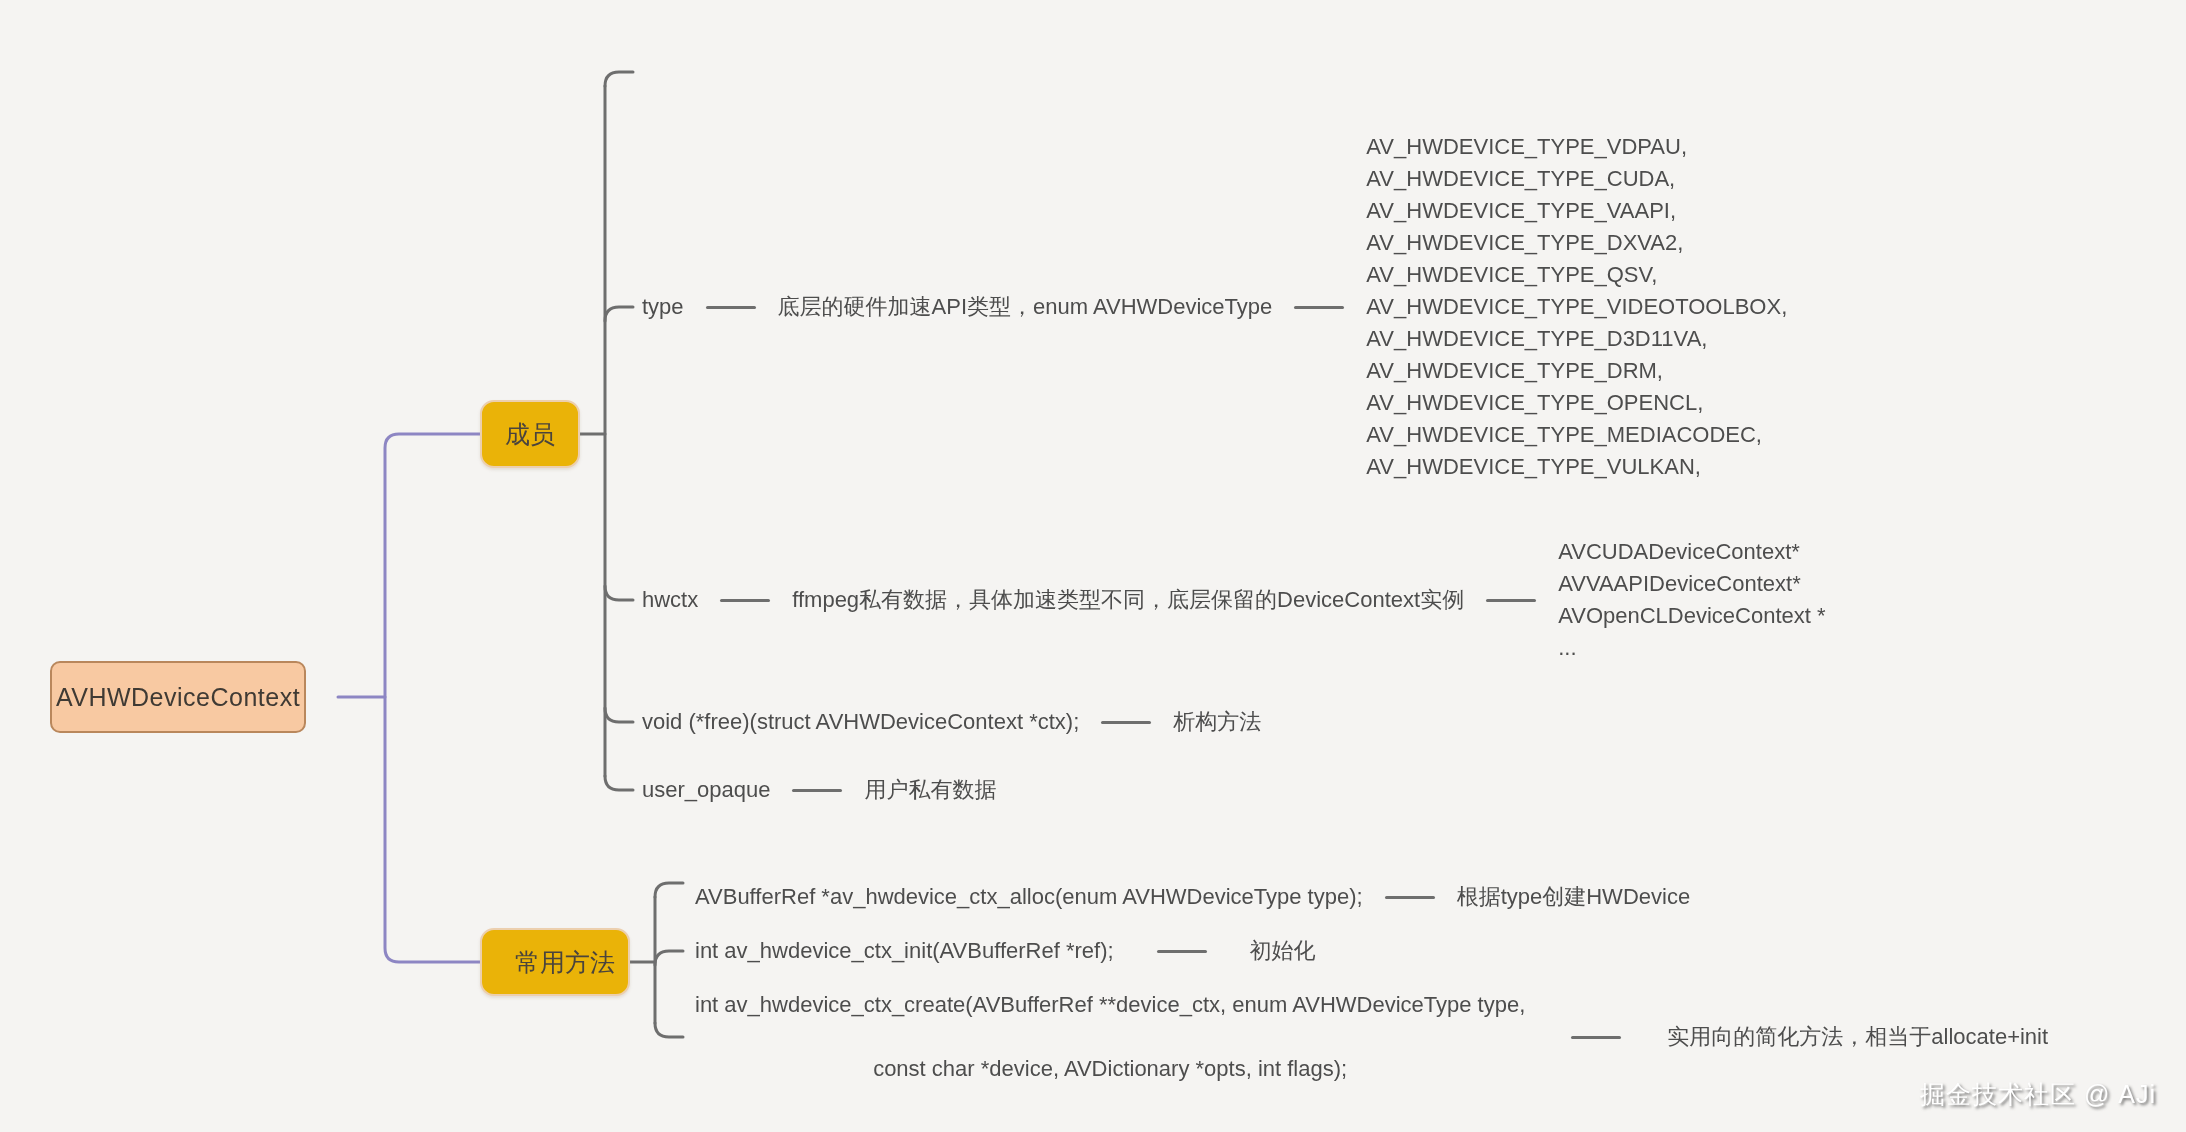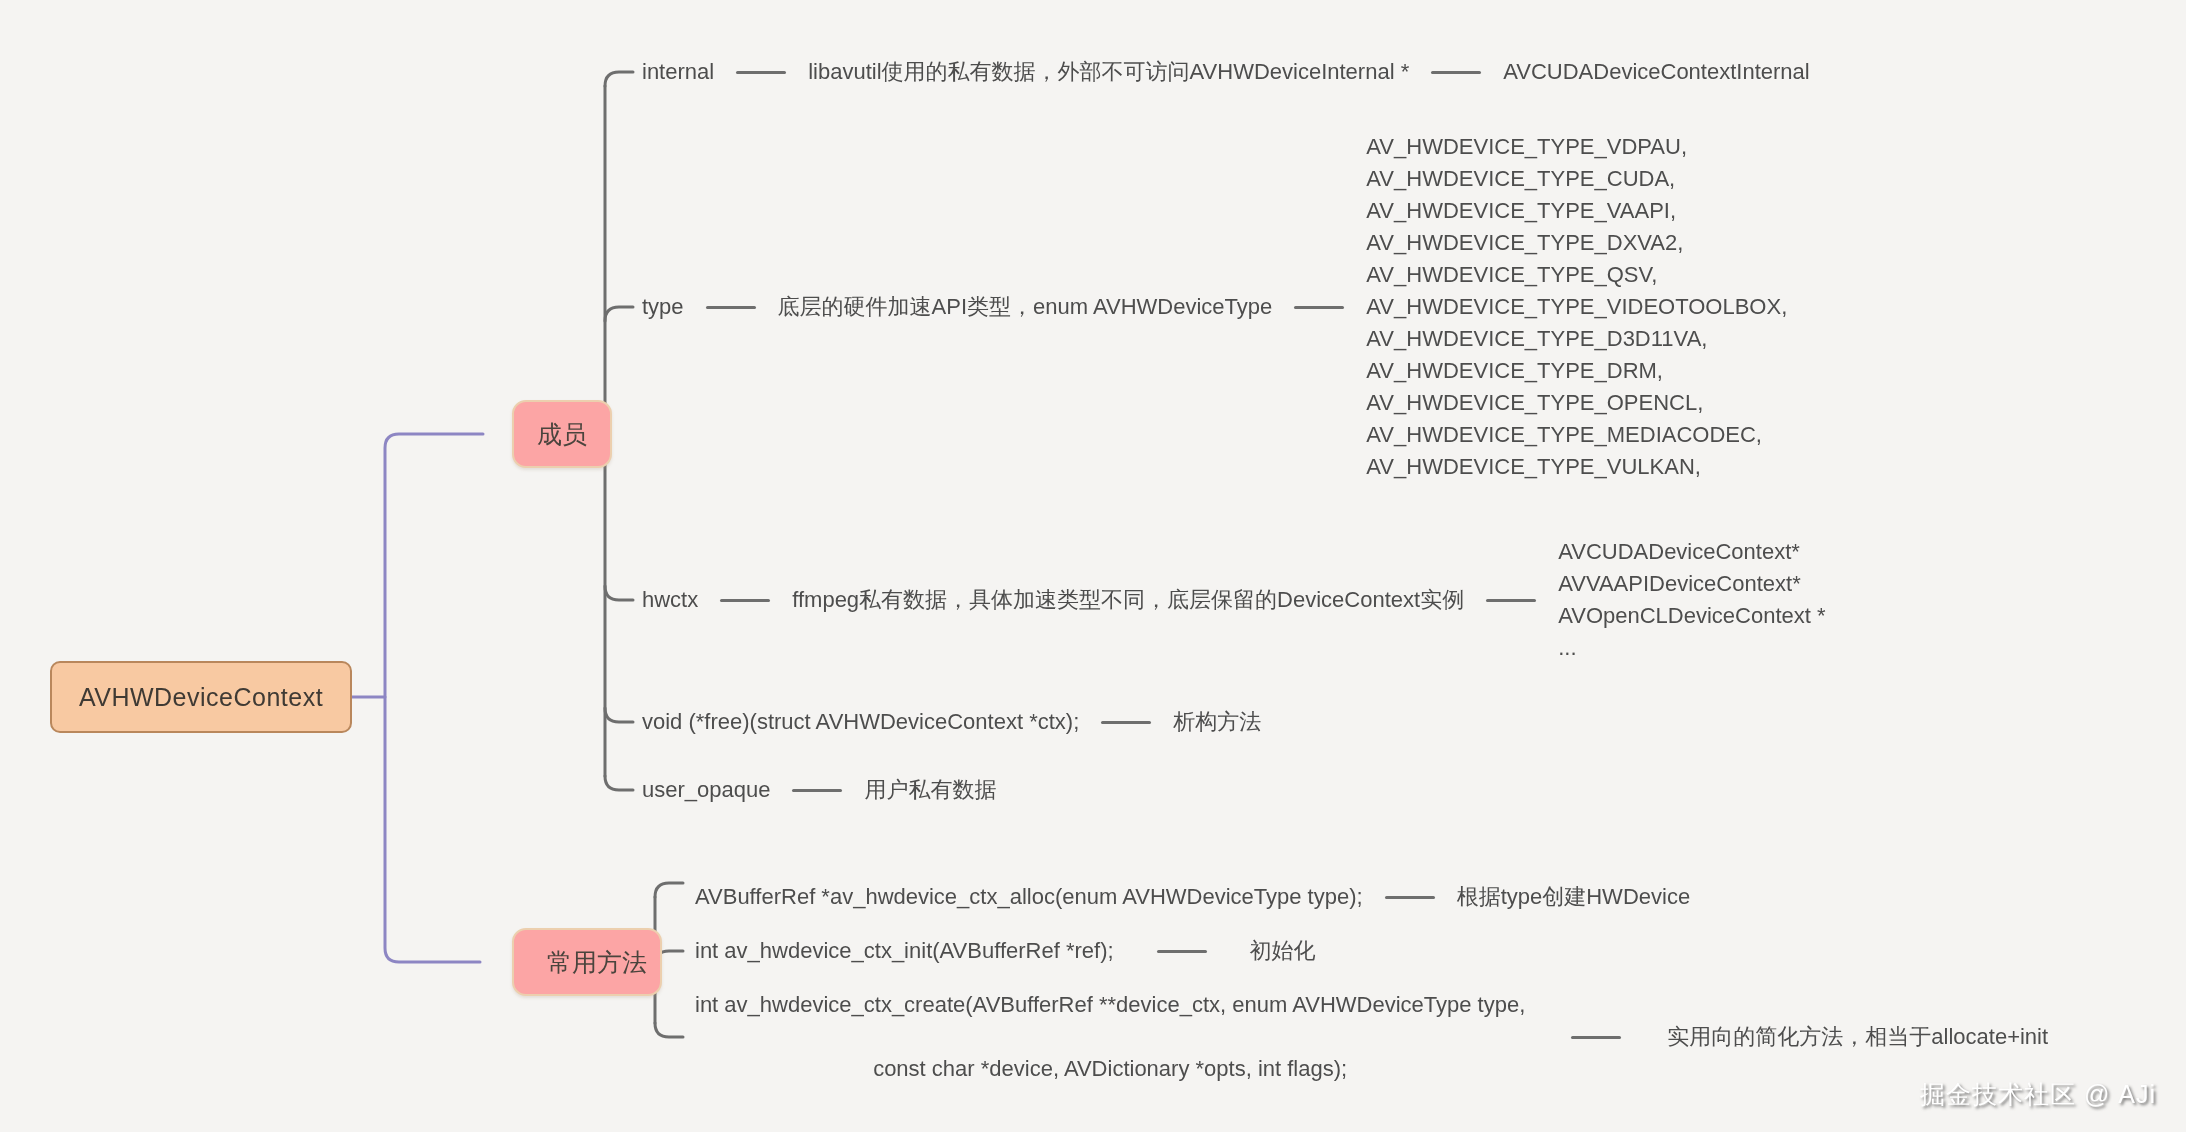--- a/index.html
+++ b/index.html
@@ -7,29 +7,28 @@
   .canvas{
     position:relative;width:2186px;height:1132px;overflow:hidden;
     background:#f5f4f2;
   }
   svg.connectors{position:absolute;left:0;top:0;}
   .node{
     position:absolute;display:flex;align-items:center;justify-content:center;
     box-sizing:border-box;white-space:nowrap;
   }
   .node.root{
-    left:50px;top:661px;width:302px;height:72px;
+    left:50px;top:661px;width:256px;height:72px;
     background:#f8c9a2;border:2px solid #b9875c;border-radius:10px;
     font-size:25px;color:#3f3a34;letter-spacing:.5px;
   }
   .node.branch{
-    background:#fca5a5;border:2px solid #eccfae;border-radius:14px;
+    background:#eab308;border:2px solid #eccfae;border-radius:14px;
     font-size:25px;color:#4a443d;
     box-shadow:0 2px 3px rgba(180,160,140,.25);
-    margin-left:32px;
   }
   .branch.members{left:480px;top:400px;width:100px;height:68px;}
   .branch.methods{left:480px;top:928px;width:150px;height:68px;padding-left:20px;}
   .leaf{
     position:absolute;display:flex;align-items:center;
     transform:translateY(-50%);white-space:nowrap;
     font-size:22px;color:#4d4d4d;
   }
   .dash{
     display:inline-block;width:50px;height:3px;border-radius:2px;
@@ -73,27 +72,20 @@
       <path d="M655,897 Q655,883 669,883 H683"></path>
       <path d="M655,965 Q655,951 669,951 H683"></path>
       <path d="M655,1023 Q655,1037 669,1037 H683"></path>
     </g>
   </svg>
 
   <div class="node root">AVHWDeviceContext</div>
   <div class="node branch members">成员</div>
   <div class="node branch methods">常用方法</div>
 
-  <div class="leaf" style="left:642px;top:72px;">
-    <span>internal</span>
-    <span class="dash"></span>
-    <span>libavutil使用的私有数据，外部不可访问AVHWDeviceInternal *</span>
-    <span class="dash"></span>
-    <span>AVCUDADeviceContextInternal</span>
-  </div>
 
   <div class="leaf" style="left:642px;top:307px;">
     <span>type</span>
     <span class="dash"></span>
     <span>底层的硬件加速API类型，enum AVHWDeviceType</span>
     <span class="dash"></span>
     <div class="detail-list">
       <span>AV_HWDEVICE_TYPE_VDPAU,</span>
       <span>AV_HWDEVICE_TYPE_CUDA,</span>
       <span>AV_HWDEVICE_TYPE_VAAPI,</span>

